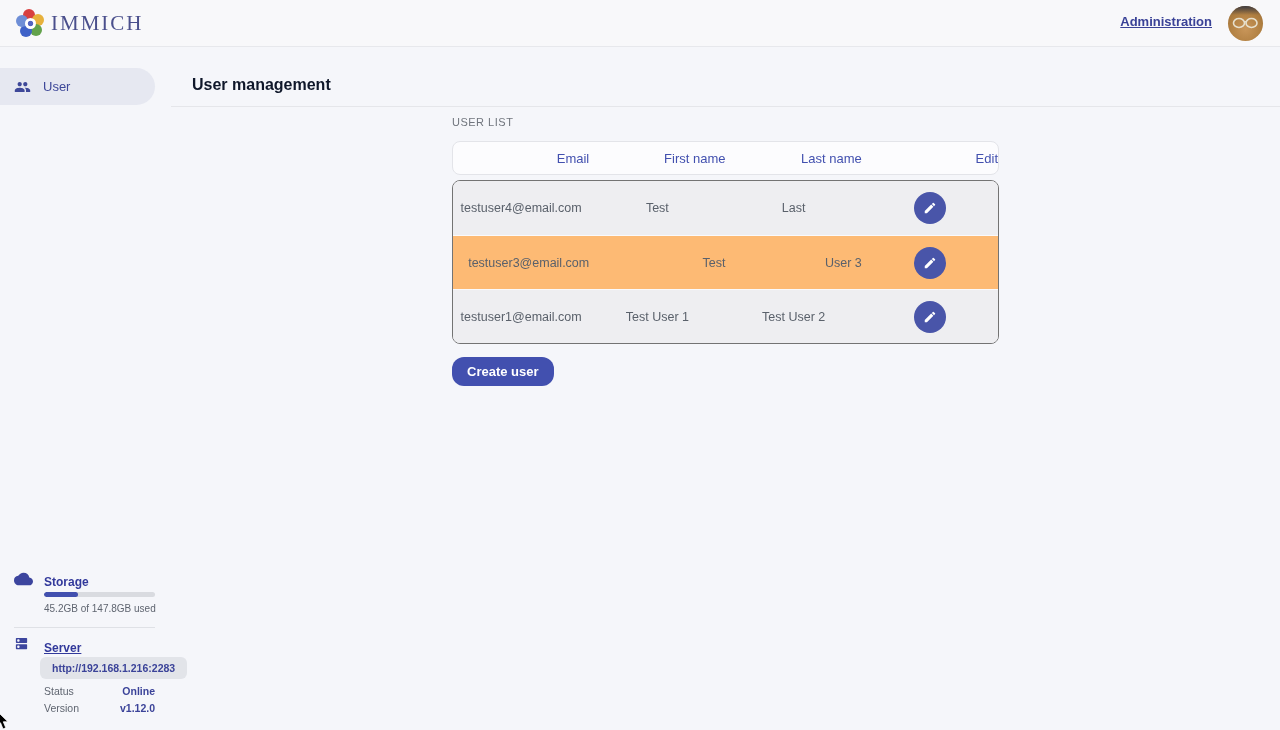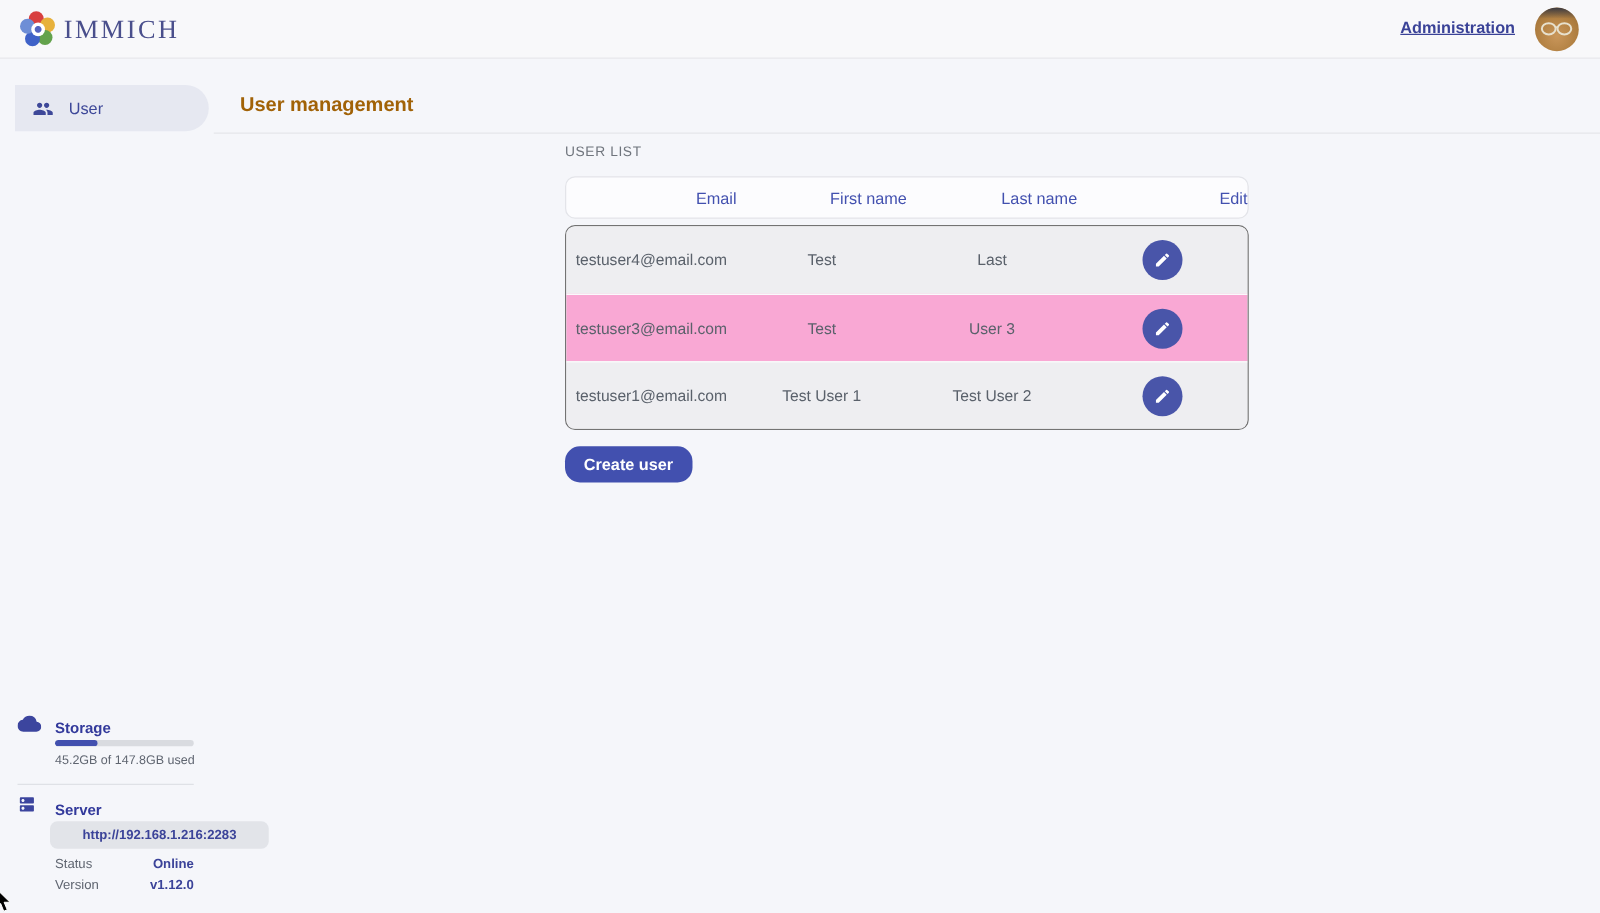--- a/index.html
+++ b/index.html
@@ -30,66 +30,66 @@
   .searchbox input::placeholder { color:#99a0ac; opacity:1; }
   .admin-link { position:absolute; right:68px; top:14px; font-size:13px; font-weight:700;
                 color:#3a4297; text-decoration:underline; cursor:pointer;text-align:center; }
   .avatar { position:absolute; right:17px; top:6px; width:35px; height:35px; border-radius:50%;
             overflow:hidden; background:radial-gradient(circle at 50% 65%, #c9965a 0%, #b07f41 55%, #936832 100%); }
   .avatar .top-shadow { position:absolute; left:0; top:0; width:100%; height:9px;
             background:linear-gradient(180deg, #3c3b42 0%, rgba(60,59,66,0) 100%); }
   .avatar svg { position:absolute; left:4px; top:10px; }
 
   
-  .sidebar-item { position:absolute; left:12px; top:68px; width:155px; height:37px;
+  .sidebar-item { position:absolute; left:0; top:68px; width:155px; height:37px;
                   background:#e6e8f1; border-radius:0 19px 19px 0;
                   display:flex; align-items:center; cursor:pointer; }
   .sidebar-item .icon { margin-left:14px; display:flex; }
   .sidebar-item .label { margin-left:12px; font-size:13px; font-weight:500; color:#3e4899; }
 
   
-  .page-title { position:absolute; left:192px; top:76px; font-size:16px; font-weight:600; color:#a16207; }
+  .page-title { position:absolute; left:192px; top:76px; font-size:16px; font-weight:600; color:#0f172a; }
   .header-divider { position:absolute; left:171px; top:106px; width:1109px; height:1px; background:#e5e6ea; }
 
   
   .content { position:absolute; left:452px; top:116px; width:547px; }
   .section-label { font-size:11px; letter-spacing:0.5px; color:#70757d; line-height:12px; }
   .table-head { margin-top:13px; height:34px; border:1px solid #e3e4e9; border-radius:8px;
                 background:#fcfcfe; display:grid; grid-template-columns:repeat(4,1fr);
                 align-items:center; text-align:right; }
   .table-head .th { font-size:13px; font-weight:500; color:#4250af; }
   .table-body { margin-top:5px; border:1px solid #737373; border-radius:8px; overflow:hidden;
                 background:#f8f9fb; }
   .row { height:54px; display:grid; grid-template-columns:repeat(4,1fr); align-items:center;
          text-align:center; font-size:12.5px; color:#5a616b; }
   .row + .row { border-top:1px solid #fafafc; }
   .row.shade { background:#eeeef1; }
-  .row.light { background:#f9a8d4; }
+  .row.light { background:#fdba74;text-align:right; }
   .edit-cell { display:flex; justify-content:center; }
   .edit-btn { width:32px; height:32px; border-radius:50%; background:#4955a9; border:none;
               display:flex; align-items:center; justify-content:center; cursor:pointer; }
   .create-btn { margin-top:13px; display:inline-block; background:#4250af; color:#ffffff;
                 font-size:13px; font-weight:600; padding:7px 15px; border-radius:12px;
                 border:none; cursor:pointer; font-family:"Liberation Sans", sans-serif; }
 
   
   .bottom-panel { position:absolute; left:0; top:570px; width:171px; }
   .bp-icon { position:absolute; left:14px; display:flex; }
   .bp-label { position:absolute; left:44px; font-size:12px; font-weight:700; color:#32399b; }
   .cloud-icon { top:2px; }
   .storage-label { top:5px; }
   .progress-track { position:absolute; left:44px; top:22px; width:111px; height:5px;
                     border-radius:3px; background:#d9dbe0; overflow:hidden; }
   .progress-fill { height:100%; border-radius:3px; background:#4250af; }
   .storage-caption { position:absolute; left:44px; top:33px; font-size:10px; color:#5f6570; }
   .panel-divider { position:absolute; left:14px; top:57px; width:141px; height:1px; background:#dfe1e6; }
   .server-icon { top:66px; }
-  .server-label { top:71px; }
+  .server-label { top:71px;text-decoration:underline; }
   .url-pill { position:absolute; left:40px; top:87px; background:#e2e4e9; border-radius:6px;
-              padding:5px 26px; font-size:10.5px; font-weight:700; color:#3b4399; }
+              padding:5px 12px; font-size:10.5px; font-weight:700; color:#3b4399; }
   .kv-row { position:absolute; left:44px; width:111px; display:flex; justify-content:space-between;
             font-size:10.5px; }
   .kv-row .k { color:#5f6570; }
   .kv-row .v { color:#3b4399; font-weight:700; }
   .status-row { top:115px; }
   .version-row { top:132px; }
 
   
   .cursor { position:absolute; left:-5px; top:711px; }
 </style>

